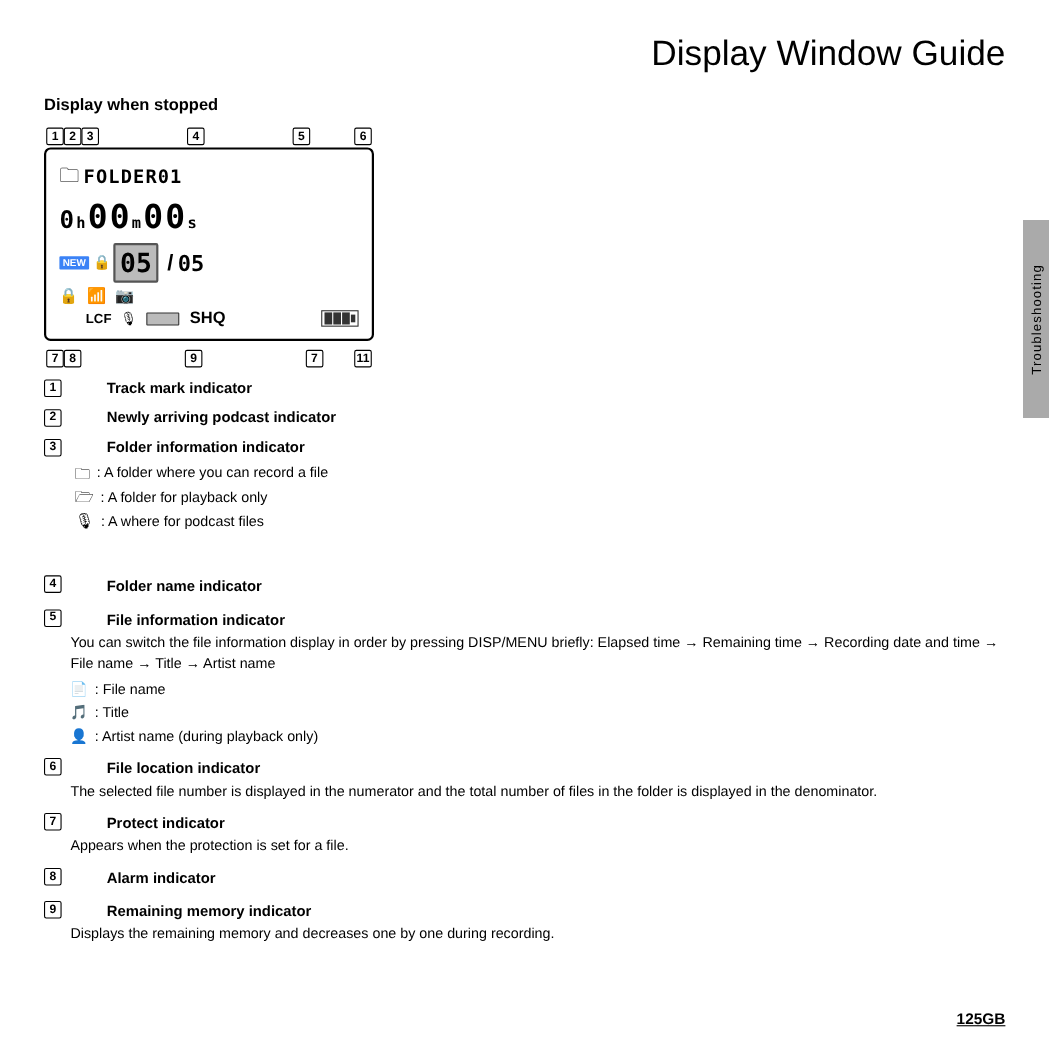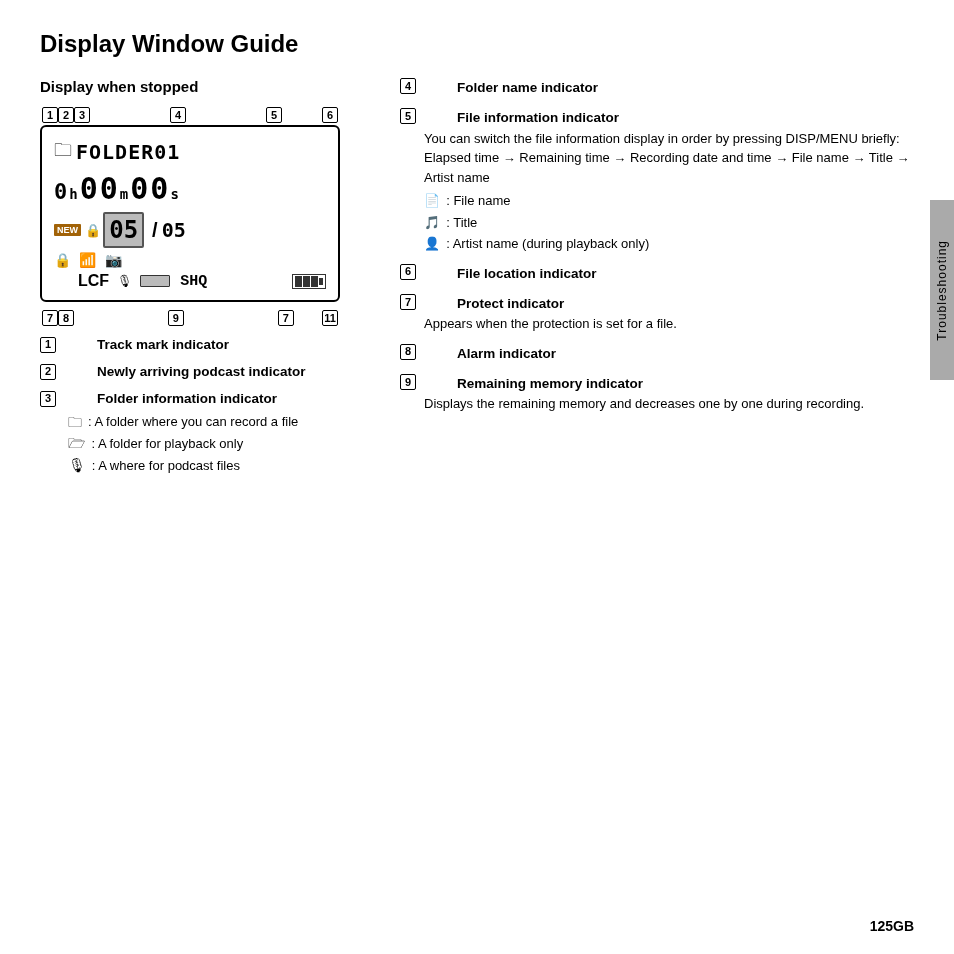--- a/index.html
+++ b/index.html
@@ -12,26 +12,29 @@
       color: #000;
       overflow: hidden;
       position: relative;
     }
     .page {
       padding: 30px 40px 30px 40px;
       position: relative;
       height: 100%;
     }
     h1 {
-      font-size: 24px;
-      font-weight: bold;
+      font-size: 32px;
+      font-weight: normal;
       margin-bottom: 20px;
+      text-align: right;
     }
     .content-area {
       display: flex;
+      gap: 30px;
+      flex-direction: column;
     }
     .left-col {
       width: 360px;
       flex-shrink: 0;
     }
     .right-col {
       flex: 1;
     }
     .section-title {
       font-size: 15px;
@@ -64,21 +67,21 @@
     .screen-row1 {
       display: flex;
       align-items: center;
       margin-bottom: 4px;
     }
     .folder-icon-lg {
       font-size: 18px;
       margin-right: 4px;
     }
     .folder-name {
-      font-size: 20px;
+      font-size: 17px;
       font-weight: bold;
       font-family: monospace;
       letter-spacing: 1px;
     }
     .screen-row2 {
       display: flex;
       align-items: baseline;
       margin-bottom: 6px;
     }
     .time-display {
@@ -86,21 +89,21 @@
       font-weight: bold;
       font-family: monospace;
       letter-spacing: 2px;
     }
     .screen-row3 {
       display: flex;
       align-items: center;
       margin-bottom: 4px;
     }
     .new-badge {
-      background: #a16207;
+      background: #3b82f6;
       color: #fff;
       font-size: 9px;
       font-weight: bold;
       padding: 1px 3px;
       margin-right: 4px;
       border-radius: 1px;
     }
     .track-display {
       font-size: 22px;
       font-weight: bold;
@@ -116,21 +119,21 @@
       align-items: center;
       gap: 8px;
       margin-bottom: 4px;
     }
     .screen-row5 {
       display: flex;
       align-items: center;
       gap: 6px;
     }
     .lcf-label {
-      font-size: 16px;
+      font-size: 12px;
       font-weight: bold;
       padding-left: 24px;
     }
 
     
     .indicator-list {
       list-style: none;
       margin-top: 10px;
     }
     .indicator-list > li {
@@ -204,20 +207,21 @@
       letter-spacing: 1px;
     }
 
     
     .page-number {
       position: absolute;
       bottom: 20px;
       right: 40px;
       font-size: 14px;
       font-weight: bold;
+      text-decoration: underline;
     }
 
     .diagram-wrapper {
       position: relative;
       width: 300px;
     }
 
     
     .above-row {
       display: flex;
@@ -285,21 +289,21 @@
           <div class="screen-row4">
             <span style="font-size:14px;">🔒</span>
             <span style="font-size:14px;">📶</span>
             <span style="font-size:14px;">📷</span>
           </div>
 
           <div class="screen-row5">
             <span class="lcf-label">LCF</span>
             <span style="font-size:12px;margin-left:2px;">🎙</span>
             <span style="position:relative;display:inline-block;width:30px;height:12px;border:1.5px solid #333;background:#bbb;border-radius:1px;margin-left:2px;"></span>
-            <span style="margin-left:4px;font-size:15px;font-weight:bold;font-family:Liberation Mono, monospace;">SHQ</span>
+            <span style="margin-left:4px;font-size:15px;font-weight:bold;font-family:Liberation Sans, sans-serif;">SHQ</span>
 
             <span style="margin-left:auto;display:inline-flex;align-items:center;border:1.5px solid #333;padding:1px 2px;">
               <span style="display:inline-block;width:7px;height:11px;background:#333;"></span>
               <span style="display:inline-block;width:7px;height:11px;background:#333;margin-left:1px;"></span>
               <span style="display:inline-block;width:7px;height:11px;background:#333;margin-left:1px;"></span>
               <span style="display:inline-block;width:4px;height:7px;background:#333;margin-left:1px;"></span>
             </span>
           </div>
         </div>
 
@@ -382,20 +386,23 @@
             </div>
           </div>
         </div>
       </div>
 
       <div class="right-item">
         <div class="item-header">
           <span class="num-badge">6</span>
           <span class="bold">File location indicator</span>
         </div>
+        <div class="item-body">
+          The selected file number is displayed in the numerator and the total number of files in the folder is displayed in the denominator.
+        </div>
       </div>
 
       <div class="right-item">
         <div class="item-header">
           <span class="num-badge">7</span>
           <span class="bold">Protect indicator</span>
         </div>
         <div class="item-body">
           Appears when the protection is set for a file.
         </div>

